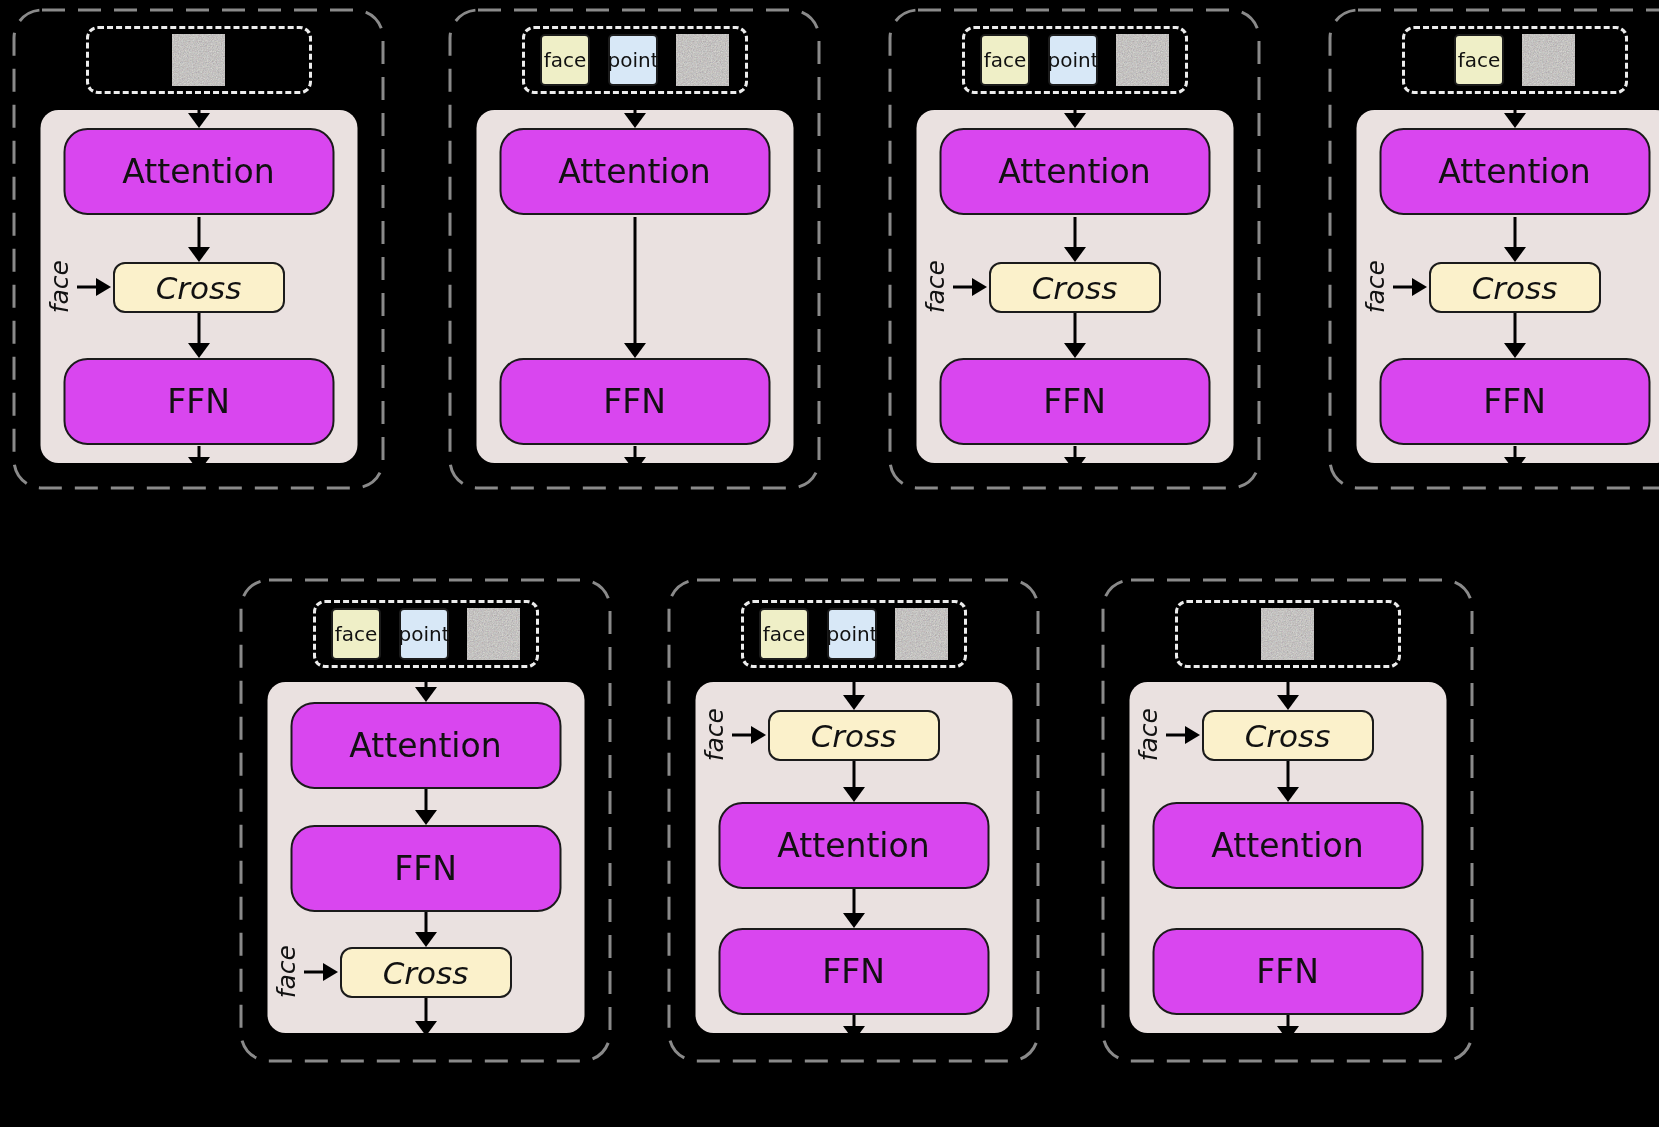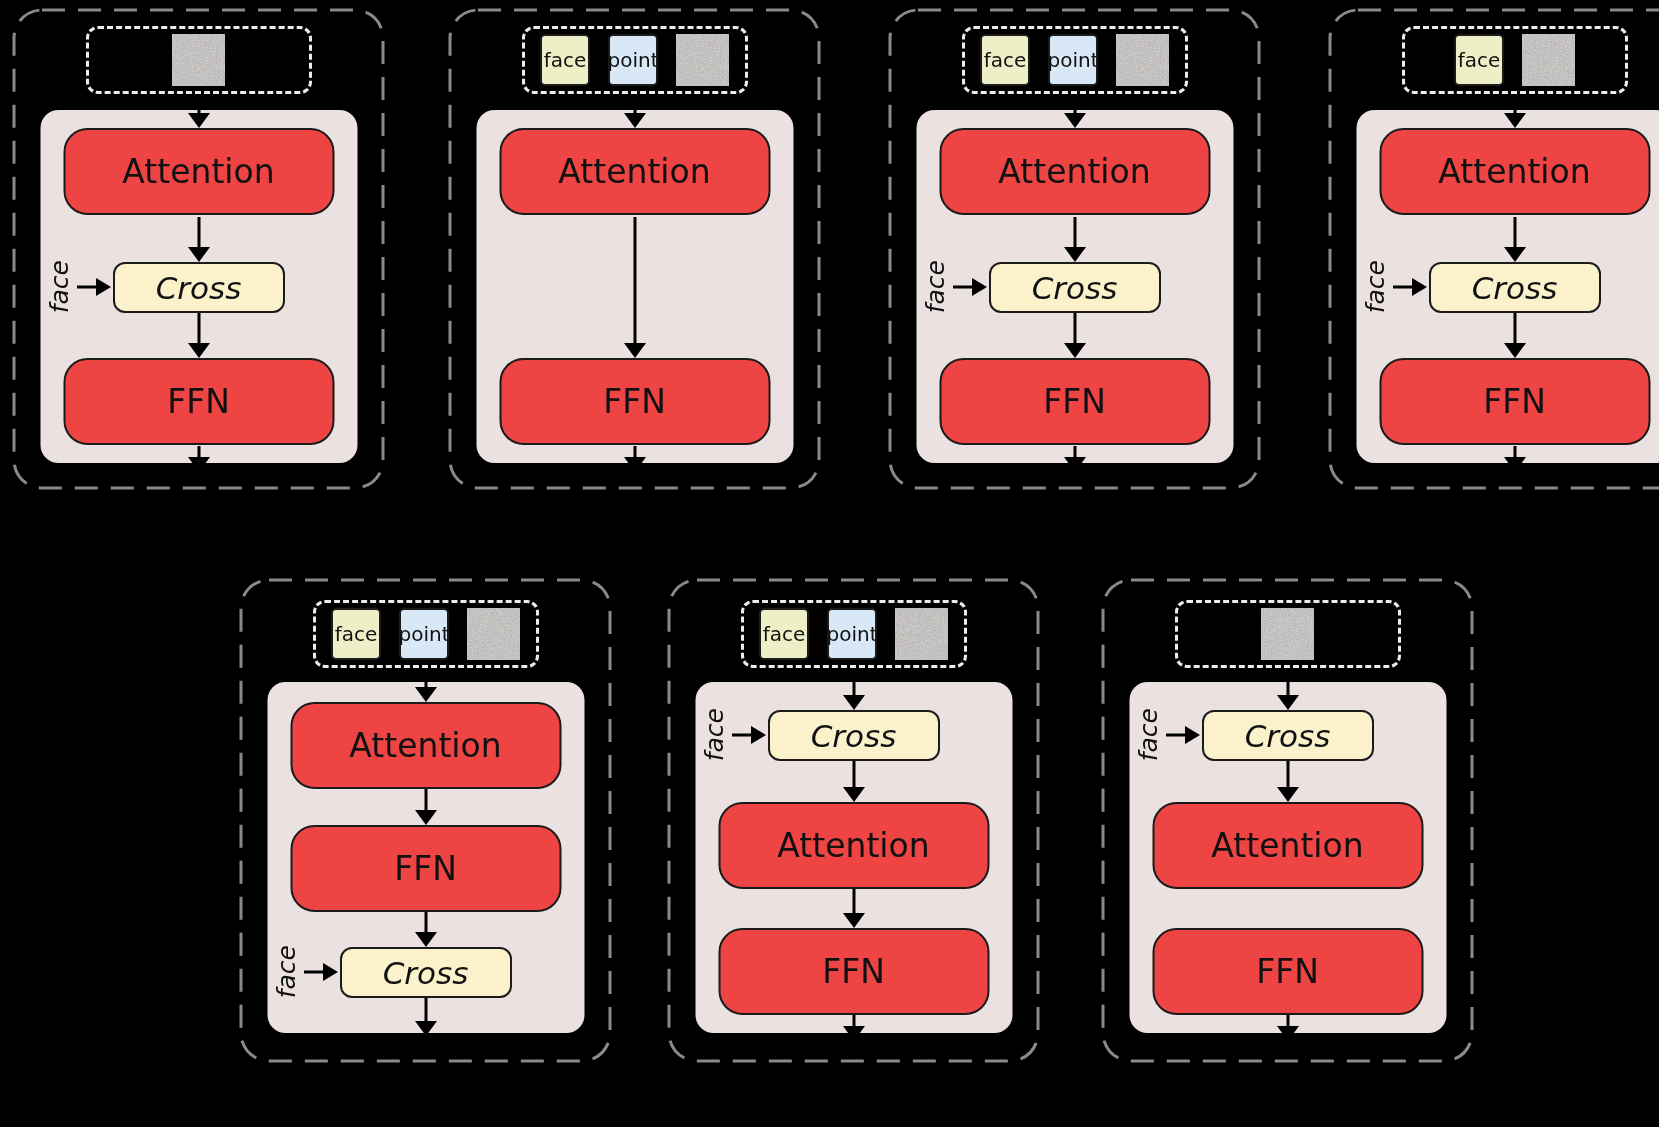--- a/index.html
+++ b/index.html
@@ -17,21 +17,21 @@
   .token{width:50px;height:52px;box-sizing:border-box;border:2px solid #1b1b1b;border-radius:5px;
          display:flex;align-items:center;justify-content:center;font-size:20px;line-height:1;}
   .token.face{background:#EFEFC7;}
   .token.point{background:#D8E8F7;}
   .noise{width:53px;height:52px;display:block;}
   .pink{position:absolute;left:50%;transform:translateX(-50%);width:317px;border-radius:18px;
         background:#EAE1E0;}
   .r1 .pink{top:102px;height:353px;}
   .r2 .pink{top:104px;height:351px;}
   .block{position:absolute;left:50%;transform:translateX(-50%);width:271px;height:87px;
-         box-sizing:border-box;border:2px solid #1b1b1b;border-radius:24px;background:#ef4444;
+         box-sizing:border-box;border:2px solid #1b1b1b;border-radius:24px;background:#d946ef;
          display:flex;align-items:center;justify-content:center;font-size:33px;}
   .crossbox{position:absolute;left:50%;transform:translateX(-50%);width:172px;height:51px;
          box-sizing:border-box;border:2px solid #1b1b1b;border-radius:12px;background:#FBF1CB;
          display:flex;align-items:center;justify-content:center;font-size:31px;font-style:italic;}
   .varrow{position:absolute;left:50%;transform:translateX(-50%);width:24px;}
   .varrow::before{content:"";position:absolute;left:50%;transform:translateX(-50%);
          top:0;bottom:12px;width:3px;background:#000;}
   .varrow::after{content:"";position:absolute;left:50%;transform:translateX(-50%);bottom:0;
          width:0;height:0;border-left:11px solid transparent;border-right:11px solid transparent;
          border-top:15px solid #000;}

